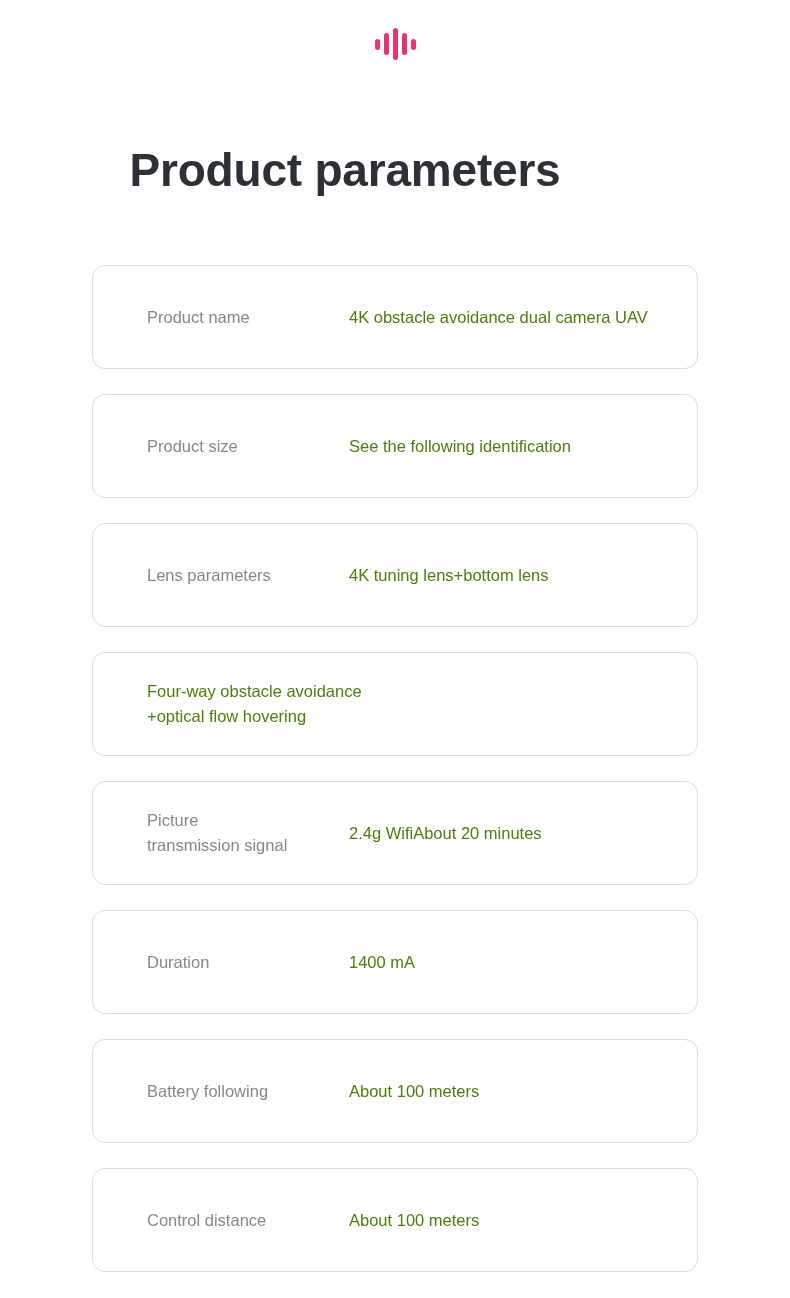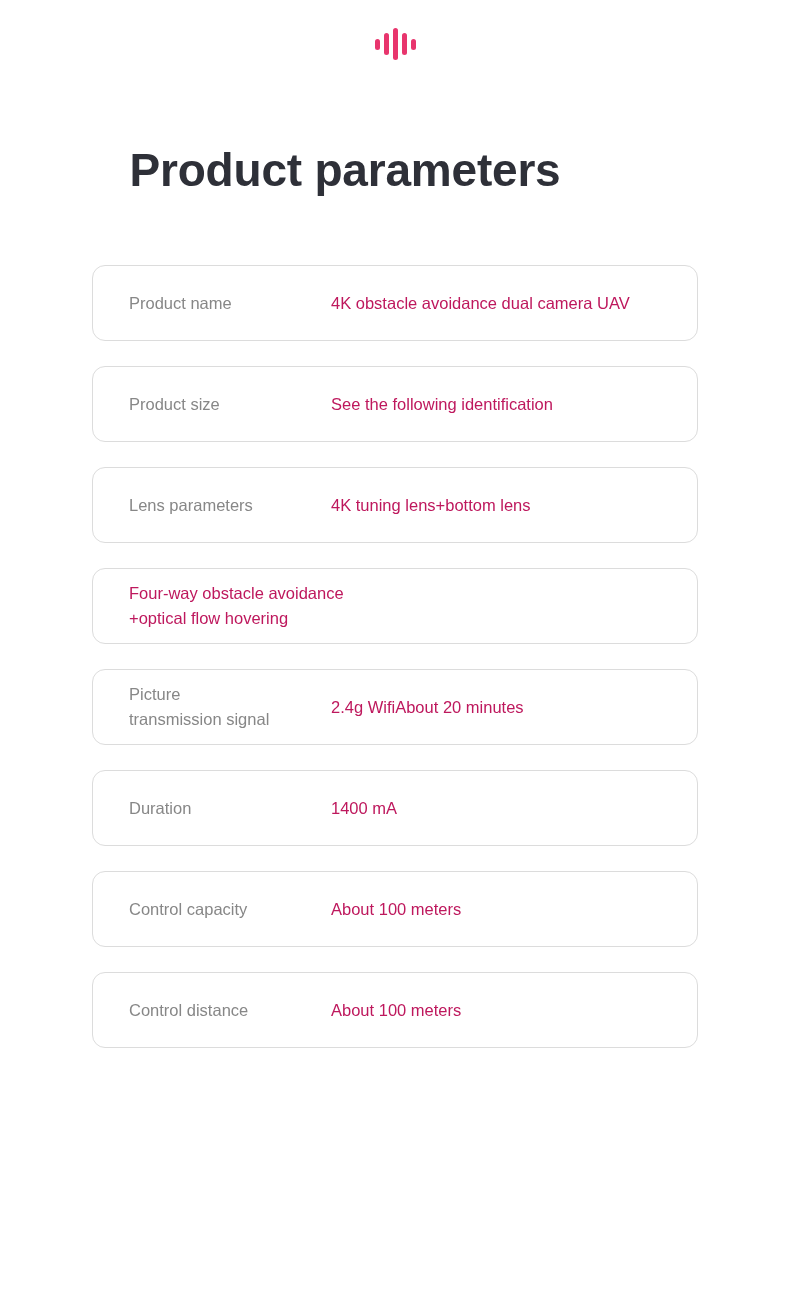--- a/index.html
+++ b/index.html
@@ -69,44 +69,44 @@
   
   .spec-list {
     position: absolute;
     top: 265px;
     left: 92px;
     width: 606px;
   }
   .spec-card {
     box-sizing: border-box;
     width: 606px;
-    height: 76px;
+    height: 104px;
     border: 1px solid #DCDCDC;
     border-radius: 13px;
     background: #ffffff;
     margin-bottom: 25px;
     display: flex;
     align-items: center;
-    padding-left: 36px;
+    padding-left: 54px;
   }
   .spec-card:last-child { margin-bottom: 12px; }
 
   .spec-label {
     width: 202px;
     flex: 0 0 202px;
     font-size: 16.5px;
     line-height: 25px;
     color: #878787;
     white-space: pre-line;
   }
   .spec-value {
     flex: 1 1 auto;
     font-size: 16.5px;
     line-height: 25px;
-    color: #be185d;
+    color: #4d7c0f;
     white-space: pre-line;
     padding-right: 8px;
   }
 </style>
 </head>
 <body>
 
 <div class="page">
 
   <div class="logo-wrap">
@@ -148,21 +148,21 @@
 transmission signal</div>
       <div class="spec-value">2.4g WifiAbout 20 minutes</div>
     </div>
 
     <div class="spec-card">
       <div class="spec-label">Duration</div>
       <div class="spec-value">1400 mA</div>
     </div>
 
     <div class="spec-card">
-      <div class="spec-label">Control capacity</div>
+      <div class="spec-label">Battery following</div>
       <div class="spec-value">About 100 meters</div>
     </div>
 
     <div class="spec-card">
       <div class="spec-label">Control distance</div>
       <div class="spec-value">About 100 meters</div>
     </div>
 
   </div>
 </div>

